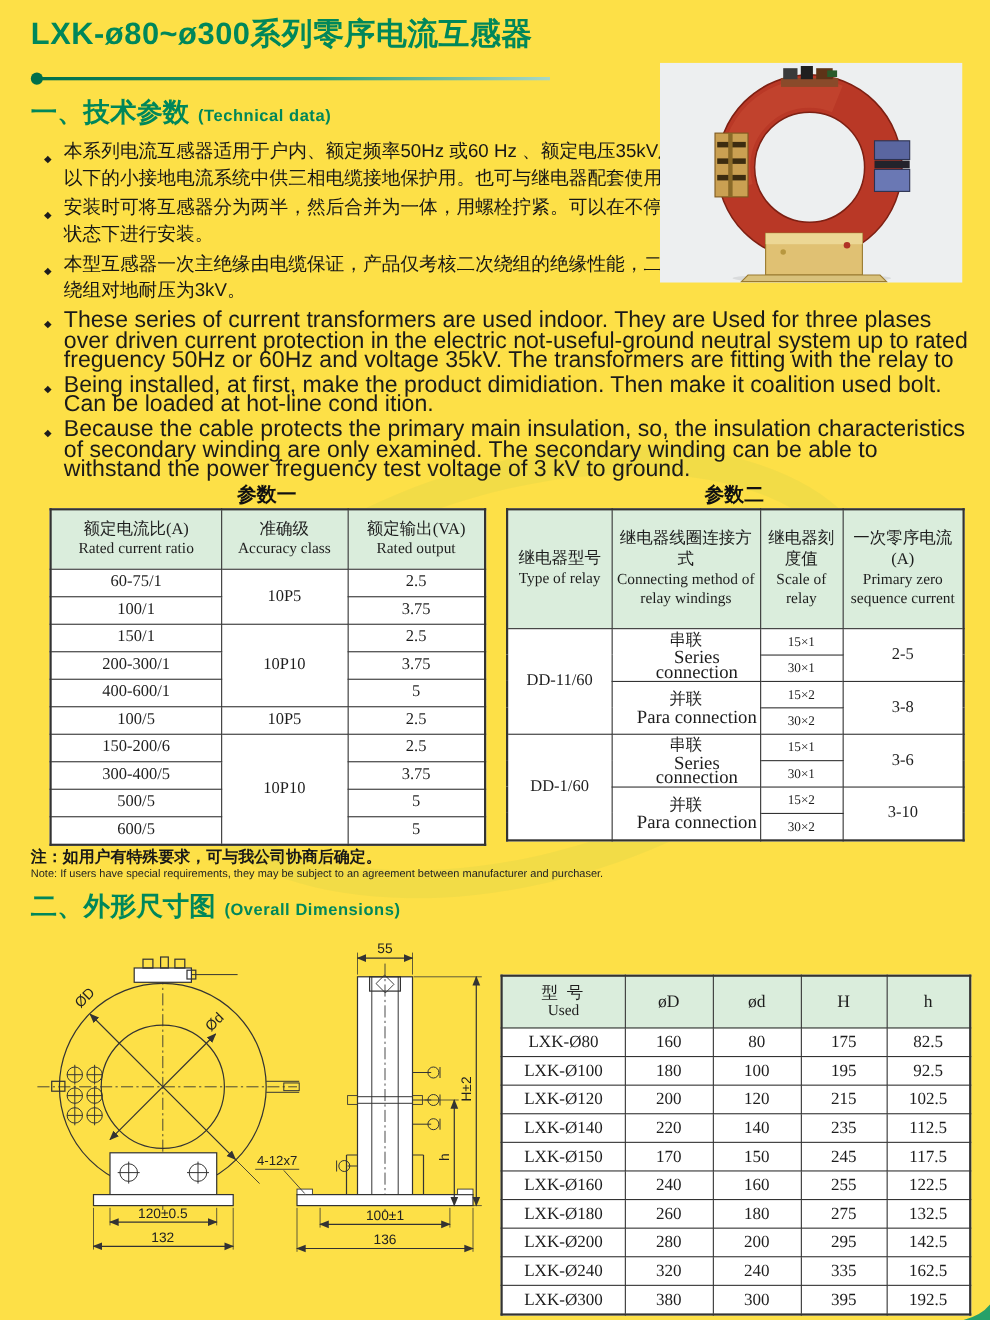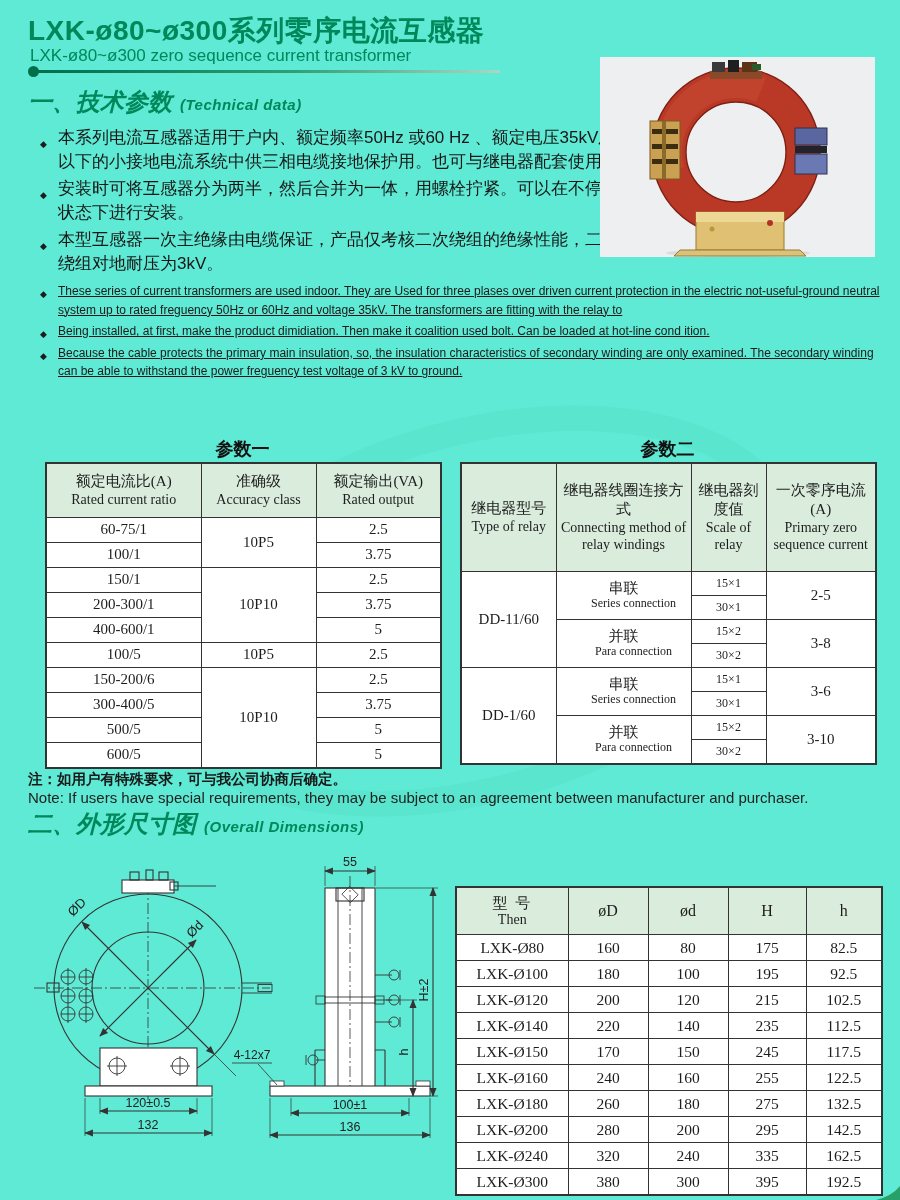--- a/index.html
+++ b/index.html
@@ -1,76 +1,75 @@
 <!DOCTYPE html>
 <html><head>
 <meta charset="utf-8">
 <style>
   html,body{margin:0;padding:0;background:#ffffff;}
-  .page{position:relative;width:900px;height:1200px;background:#5eead4;overflow:hidden;
+  .page{position:relative;width:900px;height:1200px;background:#fde047;overflow:hidden;
         font-family:"Liberation Sans","DejaVu Sans",sans-serif;color:#1d1d1d;}
   
   .wm{position:absolute;left:140px;top:420px;width:620px;height:330px;border:26px solid rgba(0,140,95,0.045);
       border-radius:50%;transform:rotate(-16deg);pointer-events:none;}
   .corner-swoosh{position:absolute;right:0;bottom:0;width:34px;height:16px;}
   
   .title-cn{position:absolute;left:28px;top:12px;font-size:28px;font-weight:bold;color:#00875a;letter-spacing:0.5px;}
   .title-en{position:absolute;left:30px;top:46px;font-size:17px;color:#00875a;}
   .title-rule{position:absolute;left:38px;top:70px;width:462px;height:3px;
               background:linear-gradient(to right,#006f4a,#2f9f74 55%,#a9d8c4);}
   .title-dot{position:absolute;left:28px;top:66px;width:11px;height:11px;border-radius:50%;background:#006f4a;}
-  .sec-head{position:absolute;font-size:24px;font-weight:bold;color:#00875a;font-style:italic;}
+  .sec-head{position:absolute;font-size:24px;font-weight:bold;color:#00875a;}
   .sec-head .en{font-size:15px;font-weight:bold;margin-left:8px;letter-spacing:0.5px;}
   
   .bullets{position:absolute;}
   .b-item{position:relative;padding-left:18px;margin-bottom:3px;}
   .b-item::before{content:"◆";position:absolute;left:0;top:3px;font-size:9px;color:#1d1d1d;}
   .cn-bullets{left:40px;top:126px;width:580px;font-size:17px;line-height:24px;color:#161616;}
   .cn-bullets .b-item::before{top:6px;}
-  .en-bullets{left:40px;top:282px;width:848px;font-size:12px;line-height:18.6px;color:#1a1a1a;text-decoration:underline;}
+  .en-bullets{left:40px;top:282px;width:848px;font-size:21px;line-height:18.6px;color:#1a1a1a;}
   
   .photo{position:absolute;left:600px;top:57px;width:275px;height:200px;}
   
   .tcaption{position:absolute;font-size:18px;font-weight:bold;color:#111;text-align:center;}
   
   table.dt{border-collapse:collapse;table-layout:fixed;background:#fff;
            font-family:"Liberation Serif","DejaVu Serif",serif;}
   table.dt{border:2px solid #333;}
   table.dt th,table.dt td{border:1px solid #333;text-align:center;vertical-align:middle;padding:0;}
   table.dt th{background:#daeddc;font-weight:normal;}
   .t1{position:absolute;left:45px;top:462px;width:395px;}
   .t2{position:absolute;left:460px;top:462px;width:415px;}
   .t3{position:absolute;left:455px;top:886px;width:426px;}
   .hcn{font-size:15px;line-height:19px;}
   .hen{font-size:14px;line-height:17px;}
   .t1 td{height:24px;font-size:15px;}
   .t2 td{font-size:15px;}
   .t2 .scale-cell{height:23px;font-size:12px;}
   .conn-cn{font-size:15px;line-height:17px;}
-  .conn-en{font-size:12px;line-height:13px;margin-left:20px;}
+  .conn-en{font-size:17px;line-height:13px;margin-left:20px;}
   .t3 th{height:46px;}
   .t3 td{height:25px;font-size:15.5px;}
   .t3 .sym{font-size:16px;}
   .t3 .htype-cn{font-size:15px;line-height:18px;letter-spacing:2px;}
   .t3 .htype-en{font-size:14px;line-height:16px;}
   
   .note-cn{position:absolute;left:28px;top:770px;font-size:14.5px;color:#181818;font-weight:600;}
-  .note-en{position:absolute;left:28px;top:789px;font-size:15px;color:#222;}
+  .note-en{position:absolute;left:28px;top:789px;font-size:10px;color:#222;}
   
   .drawings{position:absolute;left:20px;top:850px;width:440px;height:300px;}
   .drawings text{font-family:"Liberation Sans","DejaVu Sans",sans-serif;fill:#222;}
 </style>
 </head>
 <body>
 <div class="page">
 
 <div class="wm"></div>
 
 <div class="title-cn">LXK-ø80~ø300系列零序电流互感器</div>
-<div class="title-en">LXK-ø80~ø300 zero sequence current transformer</div>
 <div class="title-dot"></div>
 <div class="title-rule"></div>
 
 <div class="sec-head" style="left:28px;top:86px;">
   <span>一、技术参数</span><span class="en">(Technical data)</span>
 </div>
 
 <div class="bullets cn-bullets">
   <div class="b-item">本系列电流互感器适用于户内、额定频率50Hz 或60 Hz 、额定电压35kV及以下的小接地电流系统中供三相电缆接地保护用。也可与继电器配套使用。</div>
   <div class="b-item">安装时可将互感器分为两半，然后合并为一体，用螺栓拧紧。可以在不停电状态下进行安装。</div>
@@ -424,21 +423,21 @@
         <col style="width:112px">
         <col style="width:80px">
         <col style="width:80px">
         <col style="width:78px">
         <col style="width:76px">
       </colgroup>
   <thead>
     <tr>
       <th>
         <div class="htype-cn">型  号</div>
-        <div class="htype-en">Then</div>
+        <div class="htype-en">Used</div>
       </th>
       <th class="sym">øD</th>
       <th class="sym">ød</th>
       <th class="sym">H</th>
       <th class="sym">h</th>
     </tr>
   </thead>
   <tbody>
     <tr>
           <td>LXK-Ø80</td>

